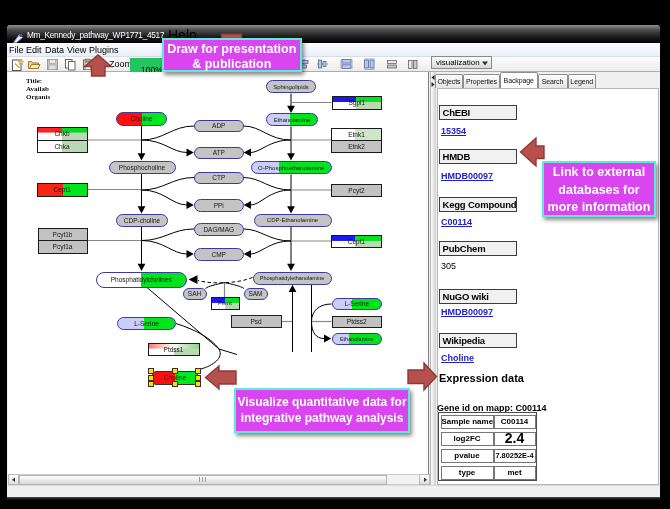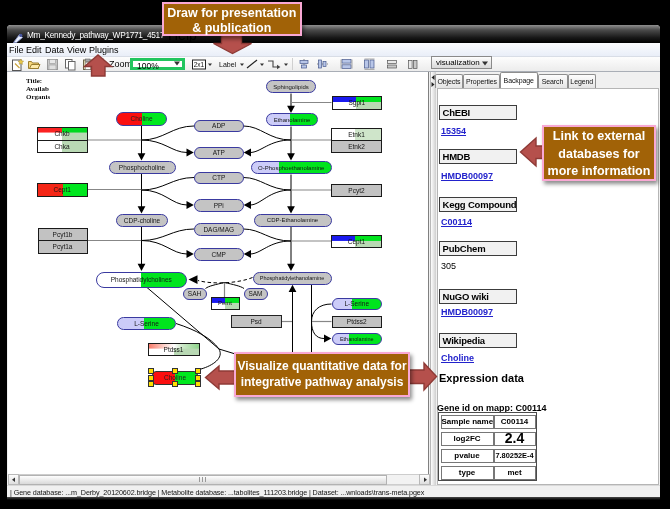--- a/index.html
+++ b/index.html
@@ -3,21 +3,21 @@
 <meta charset="utf-8">
 <style>
   html,body{margin:0;padding:0;}
   body{width:670px;height:509px;background:#000;font-family:"Liberation Sans",sans-serif;overflow:hidden;}
   #page{position:relative;width:670px;height:509px;background:#000;}
   .abs{position:absolute;}
   .pill{position:absolute;border:1px solid #3a3aa0;border-radius:7px;display:flex;align-items:center;justify-content:center;font-size:6.5px;color:#151515;box-sizing:border-box;background:#c4c4c4;overflow:hidden;white-space:nowrap;}
   .gbox{position:absolute;border:1px solid #1a1a1a;display:flex;align-items:center;justify-content:center;font-size:6.5px;color:#151515;box-sizing:border-box;overflow:hidden;white-space:nowrap;}
   .hdr{position:absolute;left:439px;width:78px;height:15px;background:#f1f1f1;border:1px solid #3c3c3c;box-sizing:border-box;font-weight:bold;font-size:9.5px;color:#000;line-height:13.5px;padding-left:2.5px;letter-spacing:-0.2px;overflow:hidden;white-space:nowrap;}
   .lnk{position:absolute;left:441px;font-size:9px;font-weight:bold;color:#2222cc;text-decoration:underline;}
-  .callout{position:absolute;background:#a16207;border:2px solid #f9a8d4;box-shadow:2px 3px 4px rgba(0,0,0,0.45);color:#fff;font-weight:bold;text-align:center;box-sizing:border-box;}
+  .callout{position:absolute;background:#d946ef;border:2px solid #5eead4;box-shadow:2px 3px 4px rgba(0,0,0,0.45);color:#fff;font-weight:bold;text-align:center;box-sizing:border-box;margin-top:36px;}
   .tab{position:absolute;background:linear-gradient(#fdfdfd,#e4e4e4);border:1px solid #8e8e8e;border-bottom:none;font-size:8.5px;color:#111;text-align:center;box-sizing:border-box;border-radius:2px 2px 0 0;}
   .hnd{position:absolute;width:6px;height:6px;background:#ffdf00;border:0.8px solid #333;box-sizing:border-box;}
 </style>
 </head>
 <body>
 <div id="page">
 
   <div class="abs" style="left:7px;top:25px;width:653px;height:472px;background:#f0f0f0;border-radius:4px 4px 0 0;"></div>
 
   <div class="abs" style="left:7px;top:25px;width:653px;height:18px;background:linear-gradient(#8f8f8f,#4a4a4a 28%,#181818 70%,#000);border-radius:4px 4px 0 0;"></div>
@@ -109,21 +109,21 @@
     <g transform="translate(380,3)">
         <rect x="0.5" y="0.5" width="9" height="3" fill="#e8e8e8" stroke="#555" stroke-width="0.7"></rect>
         <rect x="0.5" y="5" width="9" height="3" fill="#c8c8c8" stroke="#555" stroke-width="0.7"></rect>
       </g>
     <g transform="translate(401,3)">
         <rect x="0.5" y="0.5" width="3.6" height="8" fill="#e8e8e8" stroke="#555" stroke-width="0.7"></rect>
         <rect x="5.4" y="0.5" width="3.6" height="8" fill="#c8c8c8" stroke="#555" stroke-width="0.7"></rect>
       </g>
   </svg>
   <div class="abs" style="left:109px;top:59px;font-size:9px;color:#000;">Zoom:</div>
-  <div class="abs" style="left:130px;top:57.5px;width:55px;height:12px;background:#fff;border:3px solid #22c55e;box-sizing:border-box;font-size:8.5px;color:#000;line-height:10px;padding-left:4px;">100%</div>
+  <div class="abs" style="left:130px;top:57.5px;width:55px;height:12px;background:#fff;border:7px solid #22c55e;box-sizing:border-box;font-size:8.5px;color:#000;line-height:10px;padding-left:4px;">100%</div>
   <svg class="abs" style="left:174px;top:61px;" width="8" height="6">
       <path d="M0,0.5 l6,0 l-3,4 z" fill="#333"></path>
     </svg>
   <div class="abs" style="left:431px;top:56px;width:61px;height:13px;background:linear-gradient(#fefefe,#d8d8d8);border:1px solid #8a8a8a;box-sizing:border-box;font-size:8px;color:#000;line-height:11px;padding-left:4px;">visualization</div>
   <svg class="abs" style="left:482px;top:60.5px;" width="8" height="6">
       <path d="M0,0.5 l6,0 l-3,4 z" fill="#333"></path>
     </svg>
 
   <div class="abs" style="left:8px;top:72px;width:421px;height:402px;background:#fff;border-right:1px solid #808080;box-sizing:border-box;"></div>
   <div class="abs" style="left:26px;top:77px;font-family:'Liberation Serif',serif;font-weight:bold;font-size:7px;line-height:8px;color:#111;">Title:<br>Availab<br>Organis</div>
@@ -296,21 +296,20 @@
       <path d="M4,0.5 L1,2.8 L4,5.1 Z" fill="#333"></path>
     </svg>
   <div class="abs" style="left:419px;top:474px;width:11px;height:11px;background:linear-gradient(#fdfdfd,#dedede);border:1px solid #b9b9b9;box-sizing:border-box;"></div>
   <svg class="abs" style="left:422.5px;top:477px;" width="6" height="6">
       <path d="M1,0.5 L4,2.8 L1,5.1 Z" fill="#333"></path>
     </svg>
   <div class="abs" style="left:19px;top:474.5px;width:368px;height:10px;background:linear-gradient(#fefefe,#d9d9d9);border:1px solid #b2b2b2;box-sizing:border-box;"></div>
   <div class="abs" style="left:199px;top:477px;width:8px;height:5px;background:repeating-linear-gradient(90deg,#999 0,#999 1px,transparent 1px,transparent 3px);"></div>
 
   <div class="abs" style="left:7px;top:485px;width:653px;height:12px;background:#f0f0f0;border-top:1px solid #d9d9d9;box-sizing:border-box;"></div>
-  <div class="abs" style="left:10px;top:487.5px;font-size:7.2px;letter-spacing:-0.1px;color:#111;white-space:nowrap;">| Gene database: ...m_Derby_20120602.bridge | Metabolite database: ...tabolites_111203.bridge | Dataset: ...wnloads\trans-meta.pgex</div>
   <div class="abs" style="left:7px;top:497px;width:653px;height:3px;background:linear-gradient(#4a4a4a,#000);"></div>
 
   <svg class="abs" style="left:0;top:0;" width="670" height="509" viewBox="0 0 670 509" fill="none" pointer-events="none">
     <path d="M221.5,34 V43.5 H213.5 L232.5,53.5 L251.5,43.5 H241.5 V34 Z" fill="#b5504c" stroke="#8e3a36" stroke-width="1.4"></path>
     <path d="M91.5,76 V66.5 H84.5 L98,55 L111.5,66.5 H105 V76 Z" fill="#b5504c" stroke="#8e3a36" stroke-width="1.4"></path>
     <path d="M544,146 H536 V138 L520.5,152 L536,166 V158.5 H544 Z" fill="#b5504c" stroke="#8e3a36" stroke-width="1.4"></path>
     <path d="M236,371 H219 V366 L205.5,377.5 L219,389 V384 H236 Z" fill="#b5504c" stroke="#8e3a36" stroke-width="1.4"></path>
     <path d="M408,370 H424 V363 L436.5,376.5 L424,390 V383.5 H408 Z" fill="#b5504c" stroke="#8e3a36" stroke-width="1.4"></path>
   </svg>
   <div class="callout" style="left:162px;top:2px;width:139.5px;height:34px;font-size:12.5px;line-height:15px;padding-top:1.5px;">Draw for presentation<br>&amp; publication</div>

